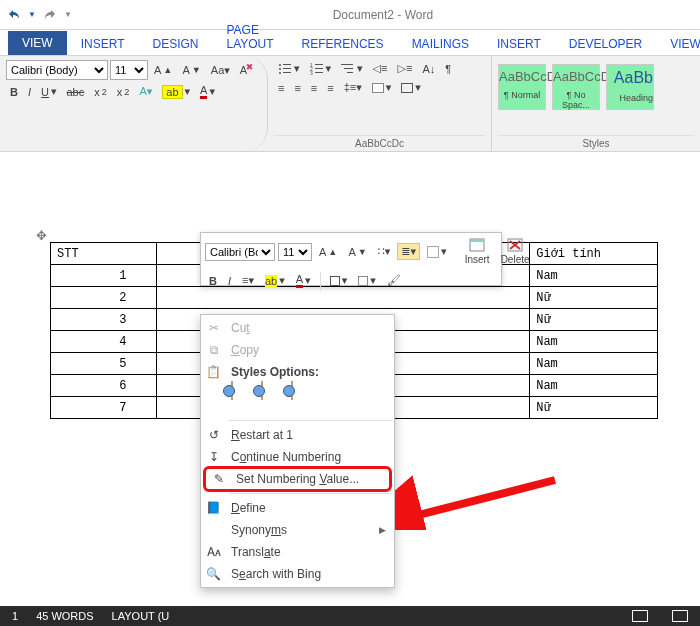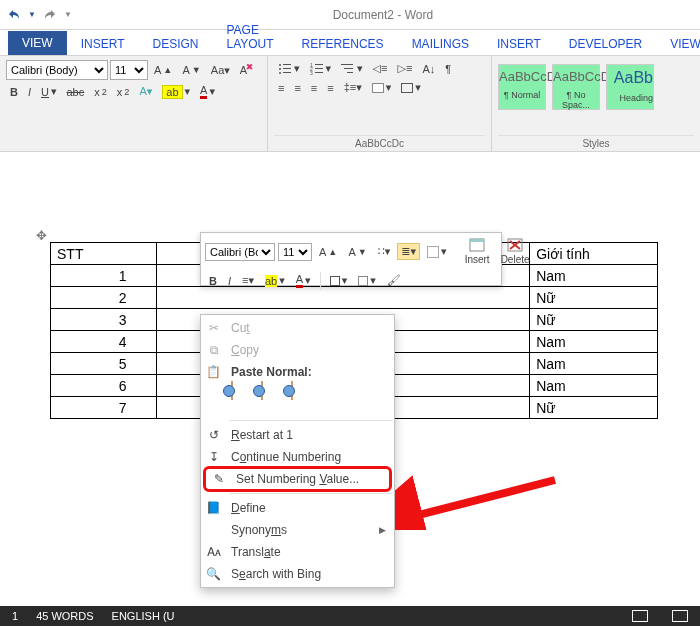--- a/index.html
+++ b/index.html
@@ -24,21 +24,21 @@
 .btn { border: 1px solid transparent; background: none; padding: 1px 3px; font-size: 11px; color: #444; display: inline-flex; align-items: center; gap: 2px; cursor: pointer; }
 .sel { border: 1px solid #ababab; background: #fff; font-size: 11px; height: 20px; }
 .stylebox { display: inline-block; border: 1px solid #ccc; width: 48px; height: 46px; background: #86efac; margin-right: 4px; text-align: center; font-size: 13px; color: #666; padding-top: 4px; }
 .stylebox .nm { font-size: 9px; color: #444; display: block; margin-top: 6px; }
 
 
 .doc { position: absolute; left: 0; top: 152px; right: 0; bottom: 20px; background: #fff; overflow: hidden; }
 .sheet { position: absolute; left: 50px; top: 90px; width: 608px; }
 .anchor { position: absolute; left: -14px; top: -14px; font-size: 13px; color: #777; }
 table.wtbl { border-collapse: collapse; width: 100%; }
-table.wtbl td { border: 1px solid #000; padding: 1px 6px; font-size: 14px; height: 22px; font-family: Liberation Sans, sans-serif; }
+table.wtbl td { border: 1px solid #000; padding: 1px 6px; font-size: 12px; height: 22px; font-family: Liberation Mono, monospace; }
 .col-stt { width: 100px; text-align: left; }
 .col-num { text-align: right; padding-right: 30px !important; }
 .col-name { width: 350px; }
 .col-gt { width: 120px; }
 
 
 .minitb { position: absolute; left: 150px; top: -10px; width: 302px; height: 54px; background: #fff; border: 1px solid #c1c1c1; box-shadow: 0 2px 6px rgba(0,0,0,0.2); padding: 3px 4px; display: flex; flex-direction: column; gap: 2px; z-index: 5; }
 .minitb .row { gap: 3px; }
 .minisel { border: 1px solid #ababab; background:#fff; font-size:11px; height:18px; }
 .vsep { width:1px; height:18px; background:#ddd; margin:0 2px; }
@@ -89,21 +89,21 @@
   <div class="tab">DESIGN</div>
   <div class="tab">PAGE LAYOUT</div>
   <div class="tab">REFERENCES</div>
   <div class="tab">MAILINGS</div>
   <div class="tab">INSERT</div>
   <div class="tab">DEVELOPER</div>
   <div class="tab">VIEW</div>
 </div>
 
 <div class="ribbon">
-  <div class="group" style="width:268px;">
+  <div class="group" style="width:268px;border-radius:23px;">
     <div>
       <div class="row">
         <select class="sel" style="width:102px;"><option>Calibri (Body)</option></select>
         <select class="sel" style="width:38px;"><option>11</option></select>
         <button class="btn">A<sup>▲</sup></button>
         <button class="btn">A<sup>▼</sup></button>
         <button class="btn">Aa▾</button>
         <button class="btn">
             <span style="position:relative;">A<span style="position:absolute;left:6px;top:-2px;color:#d36;font-size:9px;">✖</span></span>
           </button>
@@ -231,21 +231,21 @@
       <div class="ctx-row disabled">
         <span class="ctx-ico">✂</span>
         <span>Cu<u class="ak">t</u></span>
       </div>
       <div class="ctx-row disabled">
         <span class="ctx-ico">⧉</span>
         <span><u class="ak">C</u>opy</span>
       </div>
       <div class="ctx-row">
         <span class="ctx-ico">📋</span>
-        <b>Paste Normal:</b>
+        <b>Styles Options:</b>
       </div>
       <div class="po-row">
         <span class="po-ico"><span class="po-board"></span></span>
         <span class="po-ico"><span class="po-board"></span></span>
         <span class="po-ico"><span class="po-board"></span></span>
       </div>
       <div class="ctx-sep"></div>
       <div class="ctx-row hoverable">
         <span class="ctx-ico">↺</span>
         <span><u class="ak">R</u>estart at 1</span>
@@ -330,17 +330,17 @@
             <td>Nữ</td>
           </tr>
     </tbody>
       </table>
   </div>
 </div>
 
 <div class="status">
   <span>1</span>
   <span>45 WORDS</span>
-  <span>ENGLISH (U</span>
+  <span>LAYOUT (U</span>
   <span class="sp"></span>
   <span class="viewico"></span>
   <span class="viewico"></span>
 </div>
 
 </body></html>

